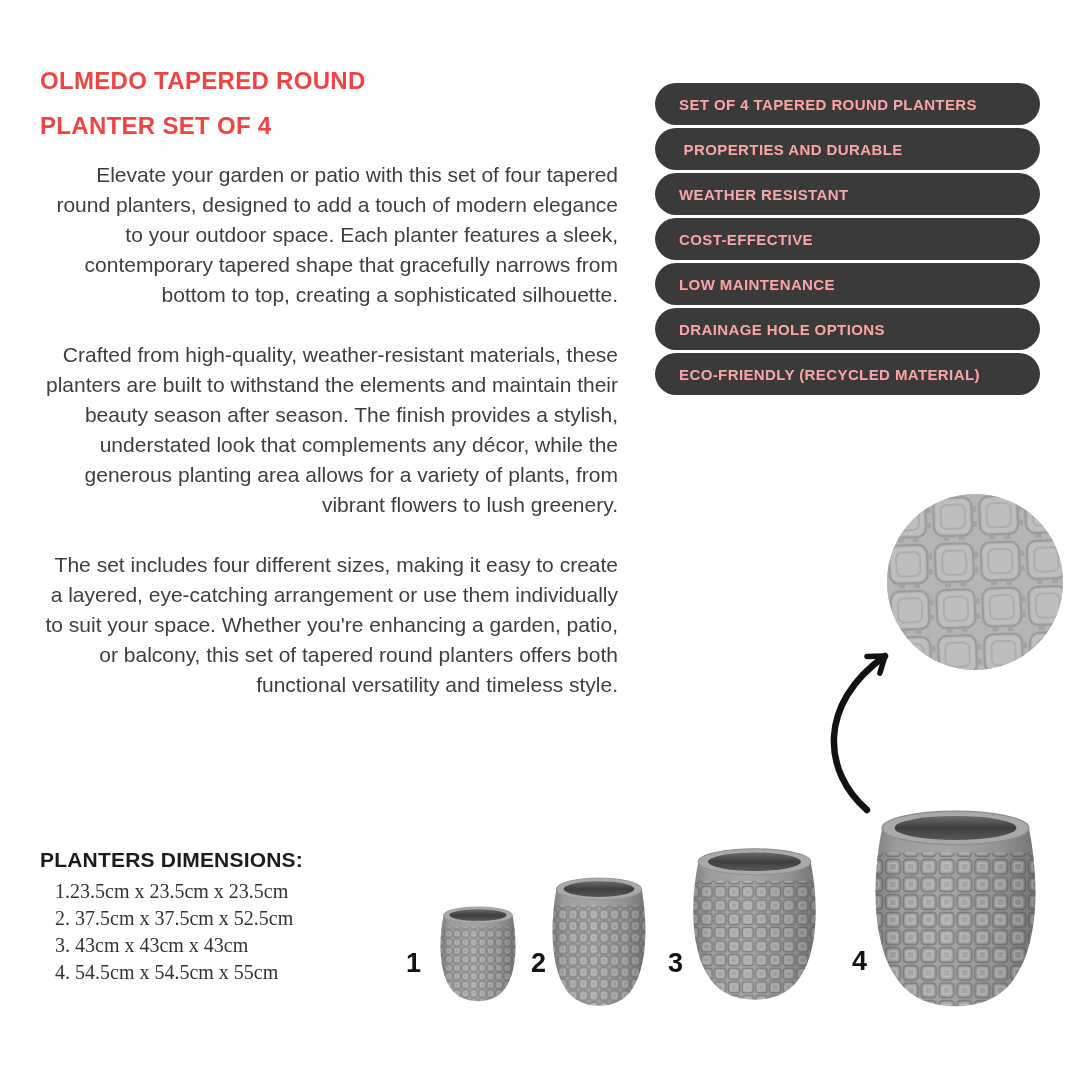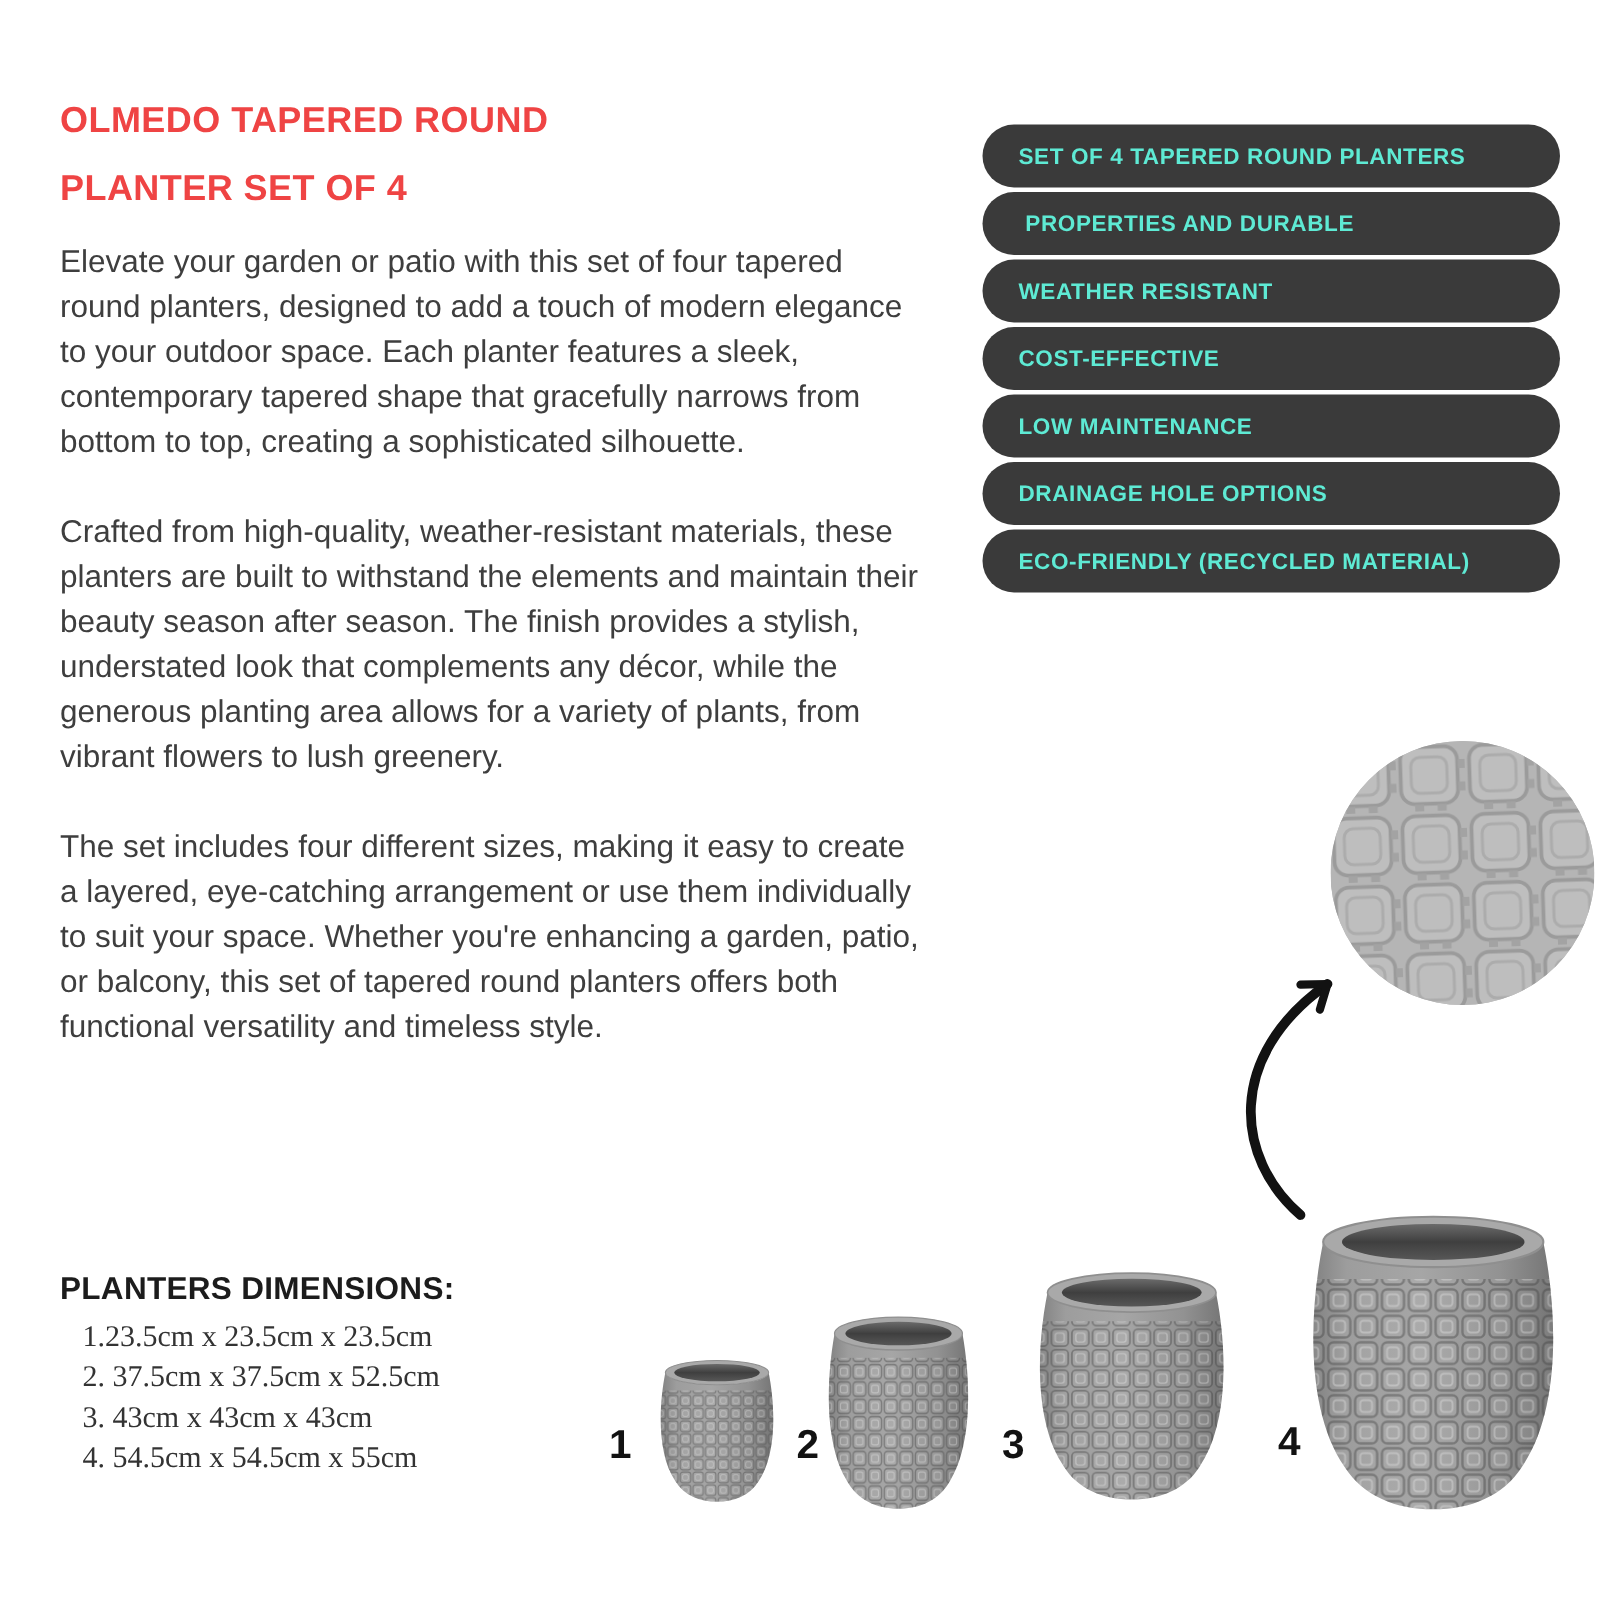--- a/index.html
+++ b/index.html
@@ -30,21 +30,21 @@
   
   .desc {
     position: absolute;
     left: 40px;
     top: 160px;
     width: 578px;
     color: #3e3e3e;
     font-size: 21px;
     line-height: 30px;
   }
-  .desc p { margin: 0 0 30px 0; }
+  .desc p { margin: 0 0 30px 0; text-align: right; }
 
   
   .dims-heading {
     position: absolute;
     left: 40px;
     top: 848px;
     font-size: 21px;
     font-weight: 800;
     color: #1c1c1c;
     letter-spacing: 0.2px;
@@ -69,21 +69,21 @@
   .badge {
     height: 42px;
     margin-bottom: 3px;
     border-radius: 21px;
     background: #3a3a3a;
     display: flex;
     align-items: center;
     padding-left: 24px;
   }
   .badge span {
-    color: #5eead4;
+    color: #fca5a5;
     font-size: 15px;
     font-weight: 700;
     letter-spacing: 0.4px;
     white-space: pre;
   }
 
   
   .tex-circle {
     position: absolute;
     left: 887px;

